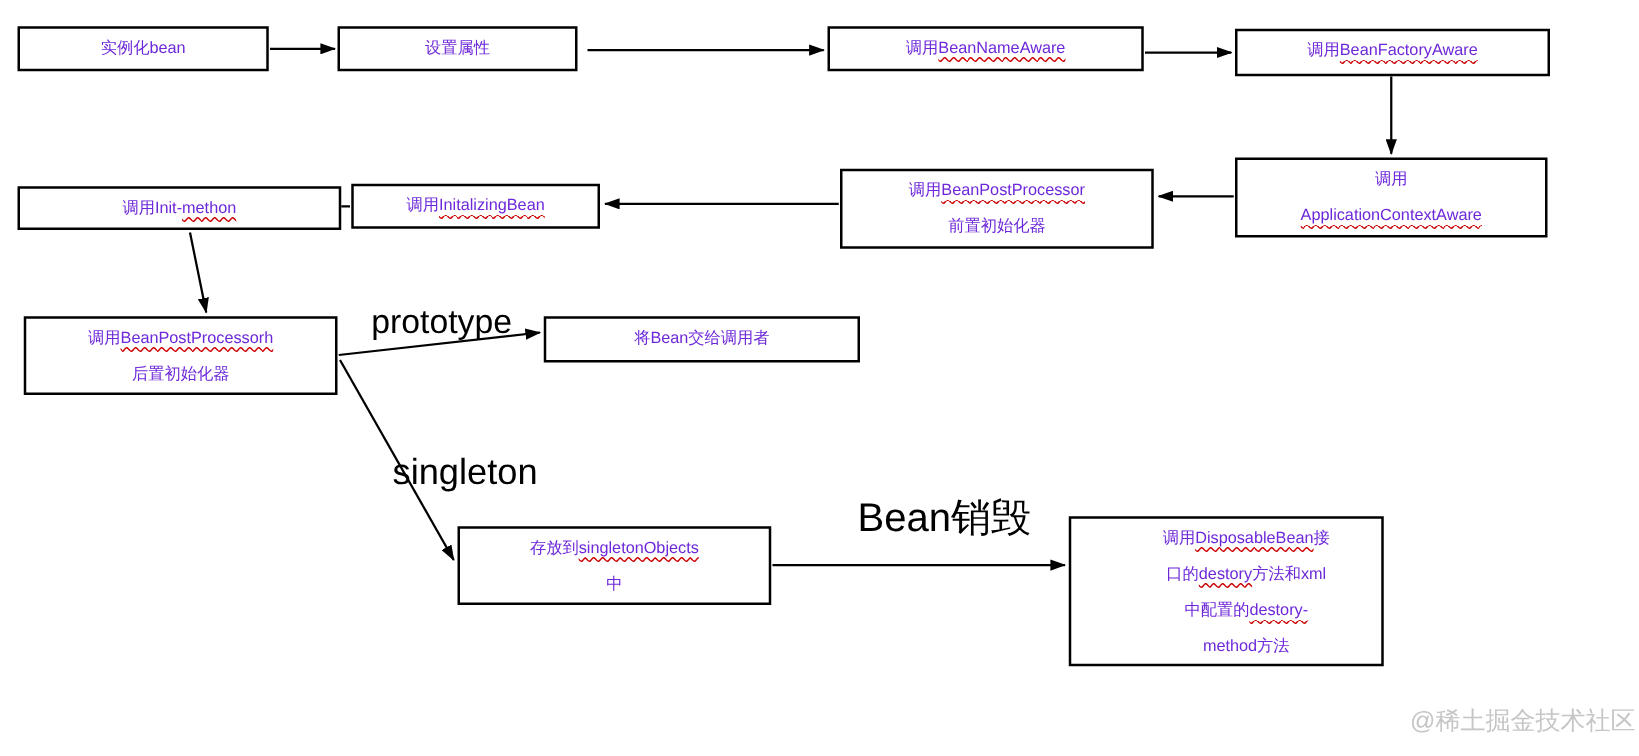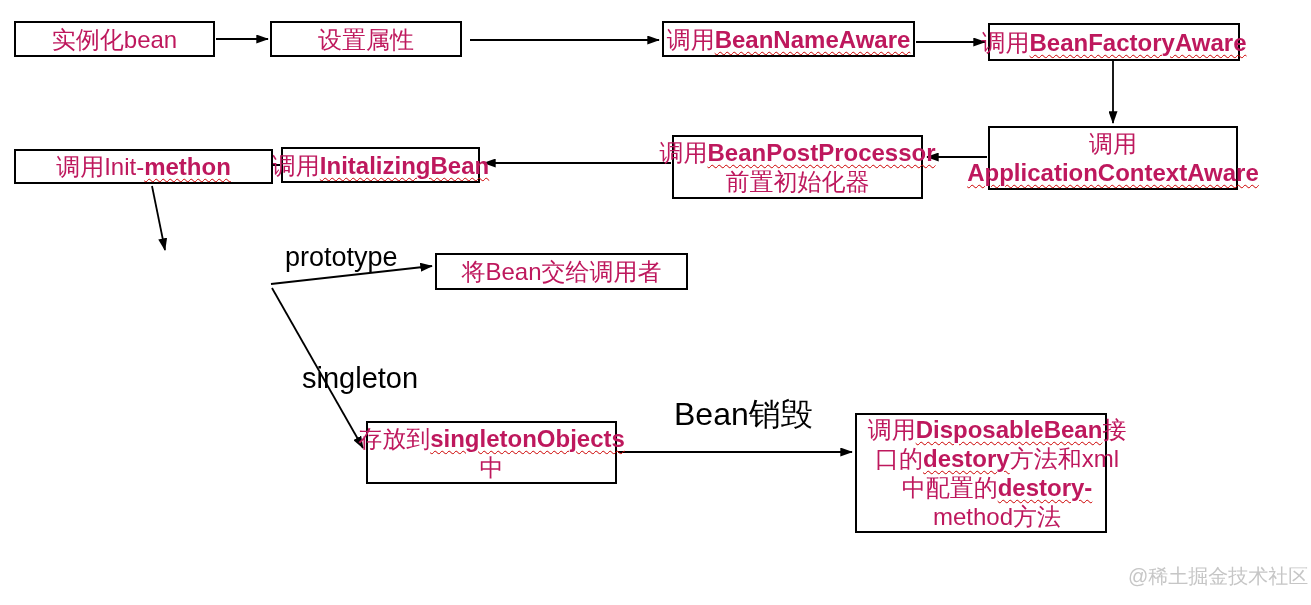--- a/index.html
+++ b/index.html
@@ -20,42 +20,41 @@
     stroke: #000000;
     stroke-width: 1.8;
   }
   .node {
     position: absolute;
     box-sizing: border-box;
     border: 2.5px solid #000000;
     background: #ffffff;
     display: flex;
     flex-direction: column;
-    justify-content: center;
     align-items: center;
     text-align: center;
-    font-size: 24px;
+    font-size: 13px;
     line-height: 29px;
-    color: #be185d;
+    color: #6d28d9;
     white-space: nowrap;
   }
   .node-line { display: block; }
   .sp {
     text-decoration-line: underline;
     text-decoration-style: wavy;
     text-decoration-color: #cc0000;
     text-decoration-thickness: 1px;
     text-underline-offset: 3px;
-    font-weight: bold;
   }
   .flabel {
     position: absolute;
     color: #000000;
     white-space: nowrap;
     line-height: 1.15;
+    margin-left: 12px;
   }
   .watermark {
     position: absolute;
     left: 1128px;
     top: 563px;
     font-size: 20px;
     color: #c6c6c6;
     white-space: nowrap;
   }
 </style>
@@ -101,20 +100,24 @@
     <div class="node" style="left: 672px; top: 135px; width: 251px; height: 64px;">
       <div class="node-line"><span>调用</span><span class="sp">BeanPostProcessor</span></div>
       <div class="node-line"><span>前置初始化器</span></div>
     </div>
     <div class="node" style="left: 281px; top: 147px; width: 199px; height: 36px;">
       <div class="node-line"><span>调用</span><span class="sp">InitalizingBean</span></div>
     </div>
     <div class="node" style="left: 14px; top: 149px; width: 259px; height: 35px;">
       <div class="node-line"><span>调用Init-</span><span class="sp">methon</span></div>
     </div>
+    <div class="node" style="left: 19px; top: 253px; width: 251px; height: 63px;">
+      <div class="node-line"><span>调用</span><span class="sp">BeanPostProcessorh</span></div>
+      <div class="node-line"><span>后置初始化器</span></div>
+    </div>
     <div class="node" style="left: 435px; top: 253px; width: 253px; height: 37px;">
       <div class="node-line"><span>将Bean交给调用者</span></div>
     </div>
     <div class="node" style="left: 366px; top: 421px; width: 251px; height: 63px;">
       <div class="node-line"><span>存放到</span><span class="sp">singletonObjects</span></div>
       <div class="node-line"><span>中</span></div>
     </div>
     <div class="node" style="left: 855px; top: 413px; width: 252px; height: 120px; padding-left: 32px;">
       <div class="node-line"><span>调用</span><span class="sp">DisposableBean</span><span>接</span></div>
       <div class="node-line"><span>口的</span><span class="sp">destory</span><span>方法和xml</span></div>

